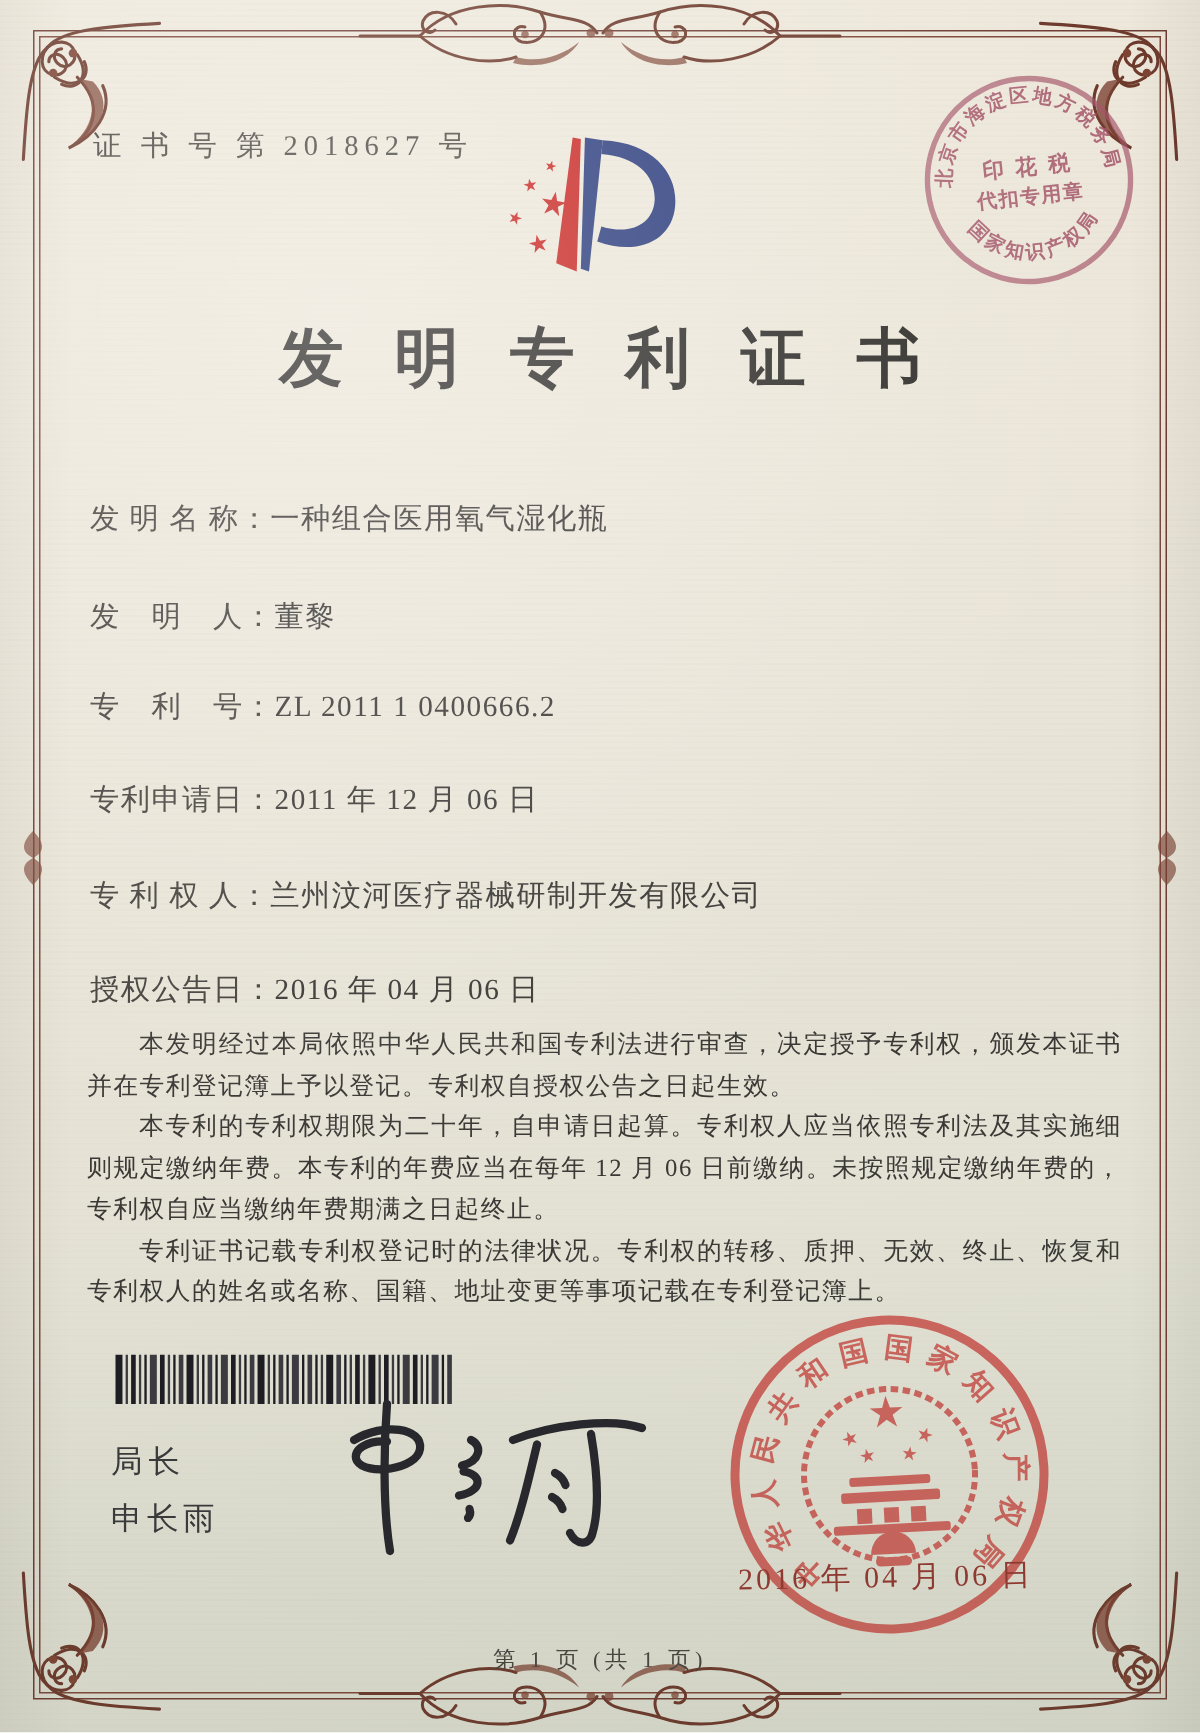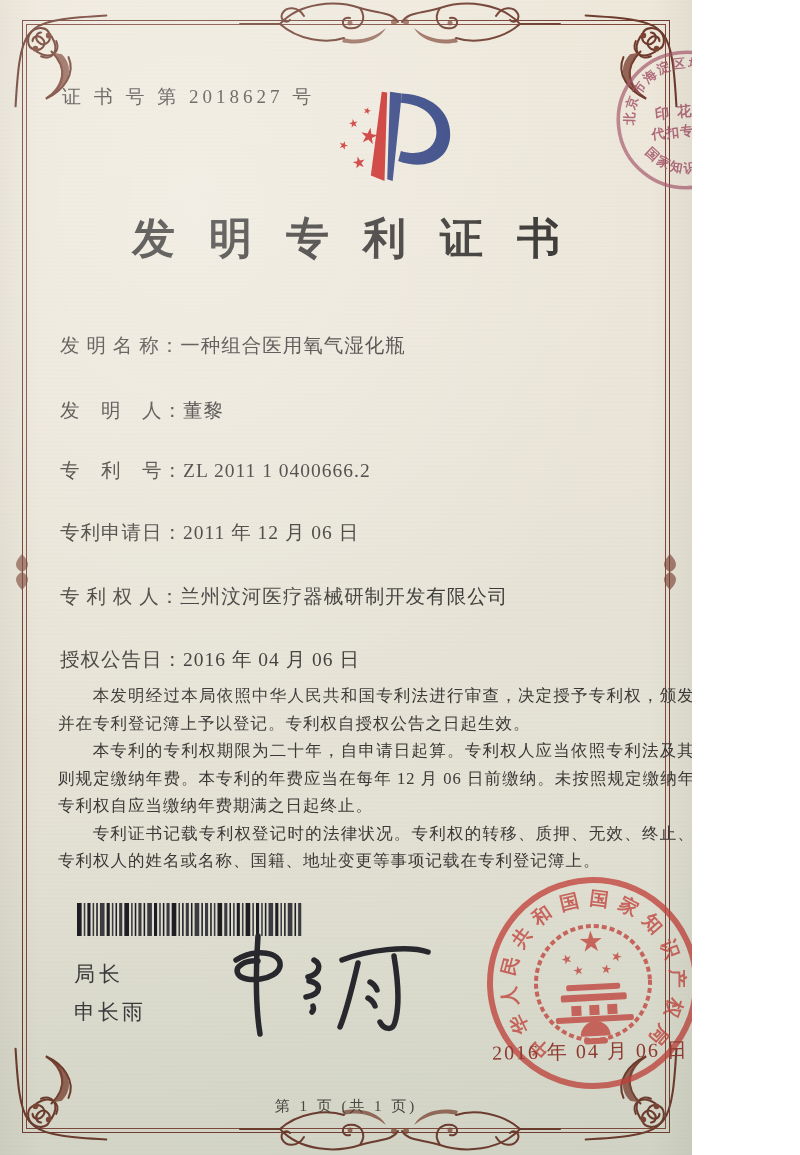--- a/index.html
+++ b/index.html
@@ -1,17 +1,17 @@
 <!DOCTYPE html>
 <html><head>
 <meta charset="utf-8">
 <style>
   html,body{margin:0;padding:0;}
   .page{
-    position:relative;width:692px;height:1155px;overflow:hidden;
+    position:relative;width:800px;height:1155px;overflow:hidden;
     background:linear-gradient(168deg,#efe9dc 0%,#ebe6d9 35%,#e4e2d5 65%,#dadcce 100%);
     font-family:"Liberation Serif","DejaVu Serif",serif;color:#3f3d3a;
   }
   .texture{position:absolute;inset:0;pointer-events:none;
     background:repeating-linear-gradient(0deg,rgba(120,110,90,0.04) 0 1px,rgba(0,0,0,0) 1px 4px);
     opacity:.5;}
   .shade{position:absolute;inset:0;pointer-events:none;
     background:
       radial-gradient(120% 90% at 28% 18%,rgba(255,255,255,0.28),rgba(255,255,255,0) 55%),
       linear-gradient(180deg,rgba(0,0,0,0) 70%,rgba(80,90,70,0.07) 100%),

